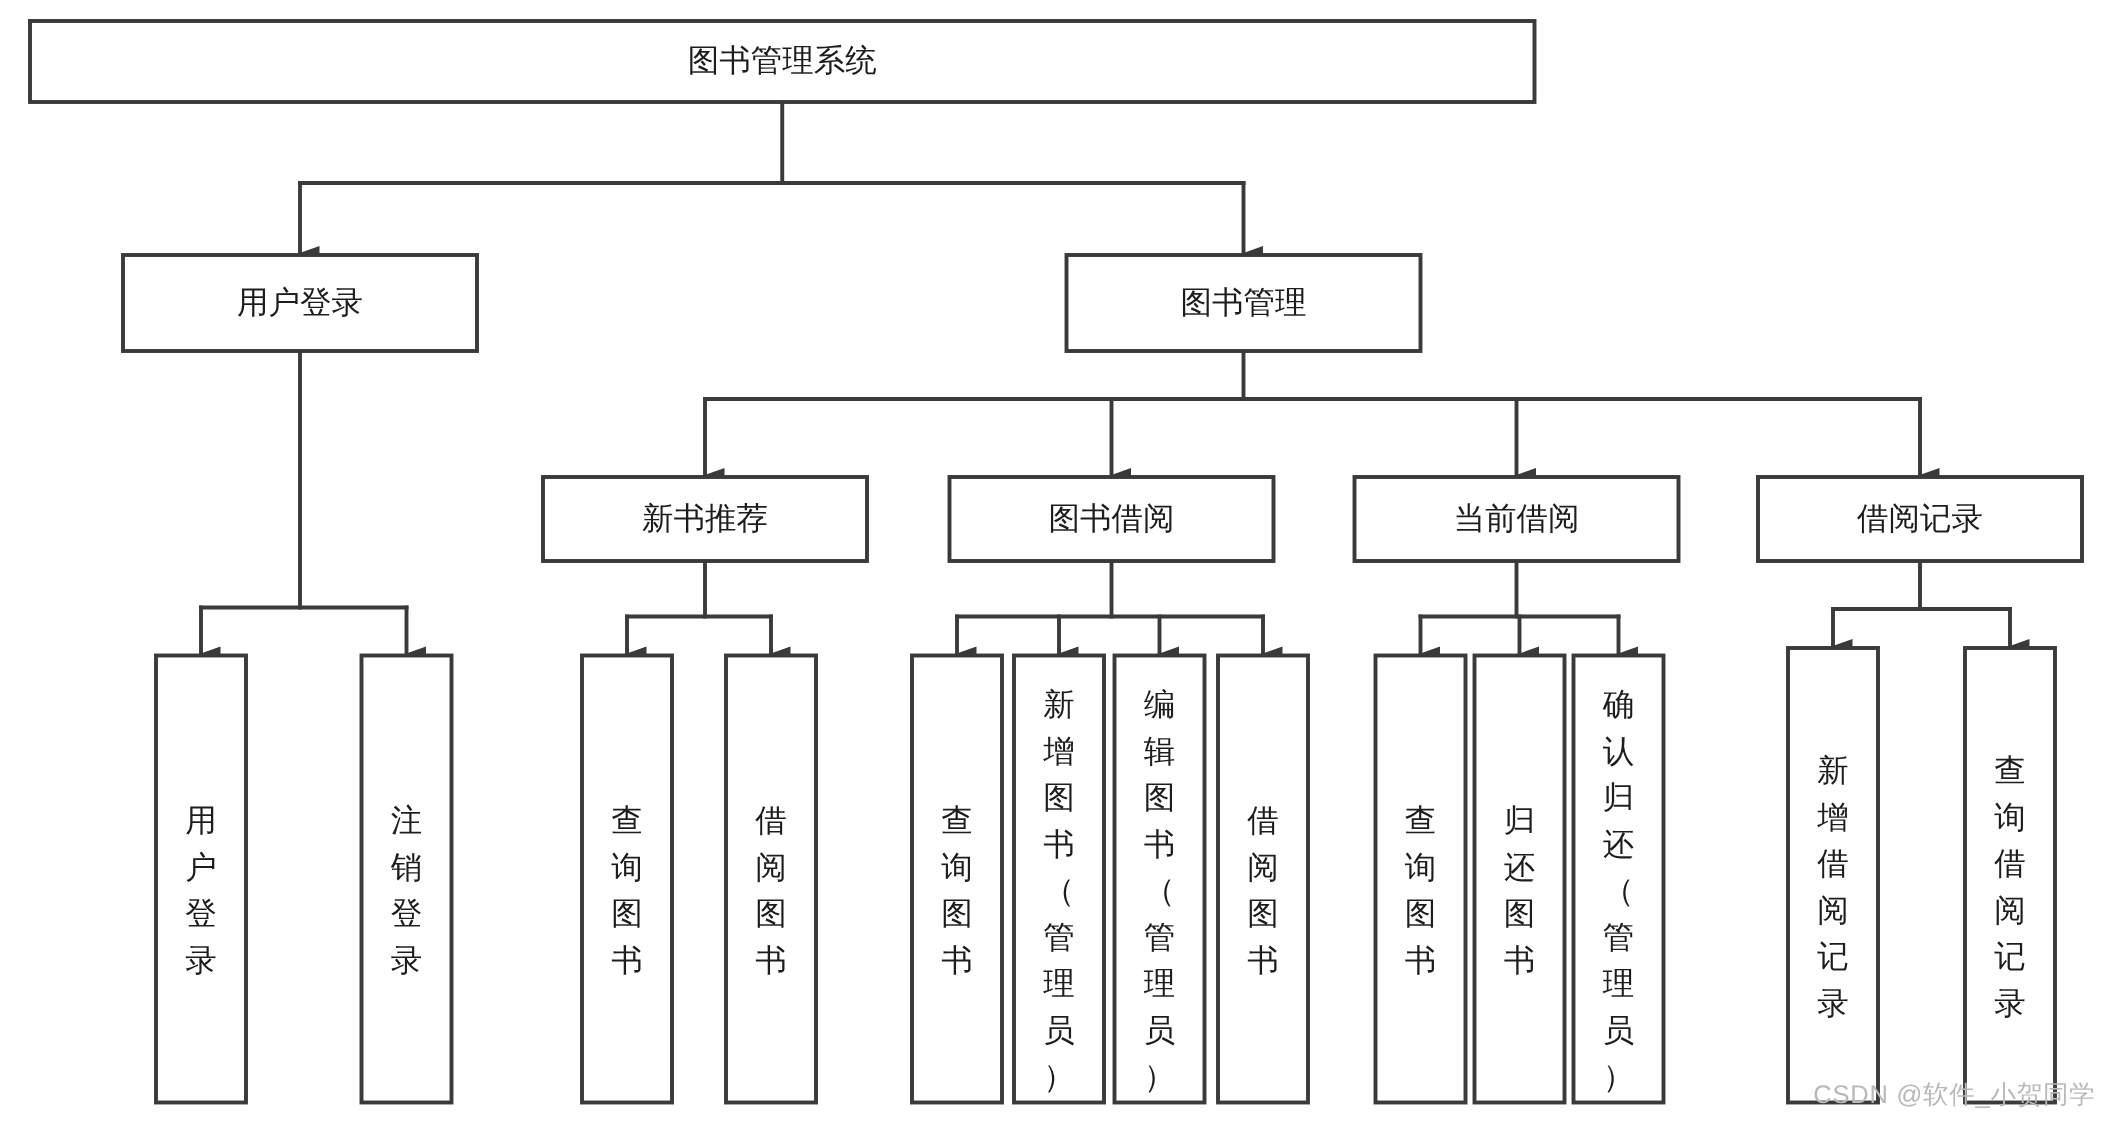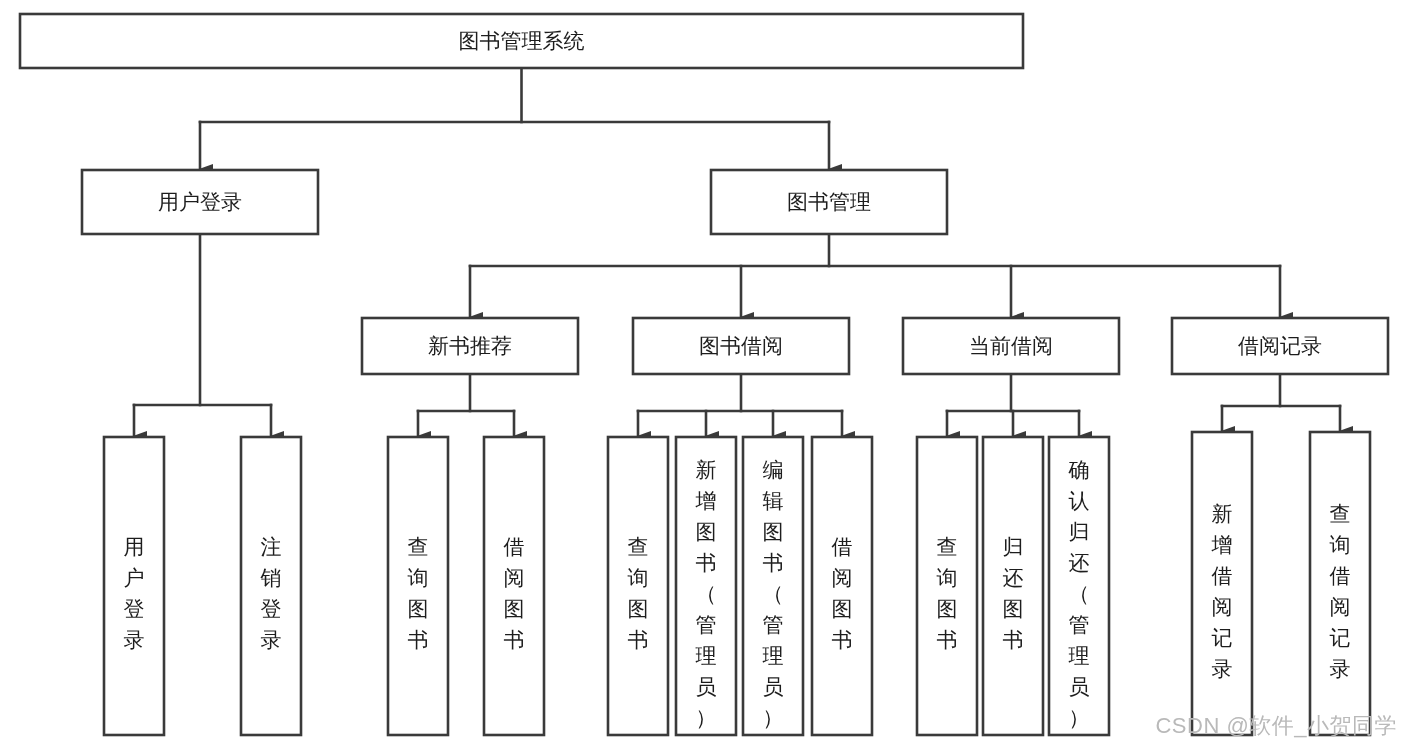--- a/index.html
+++ b/index.html
@@ -42,21 +42,21 @@
     font-size: 21px;
     fill: #1d1d1d;
     text-anchor: middle;
     dominant-baseline: middle;
   }
   .watermark {
     position: absolute;
     right: 8px;
     bottom: 6px;
     font-family: "Liberation Sans", "DejaVu Sans", sans-serif;
-    font-size: 22px;
+    font-size: 17px;
     color: #b9b9b9;
     letter-spacing: 0.5px;
     white-space: nowrap;
     user-select: none;
   }
 </style>
 </head>
 <body>
 
 <svg id="diagram" viewBox="0 0 1405 747">

